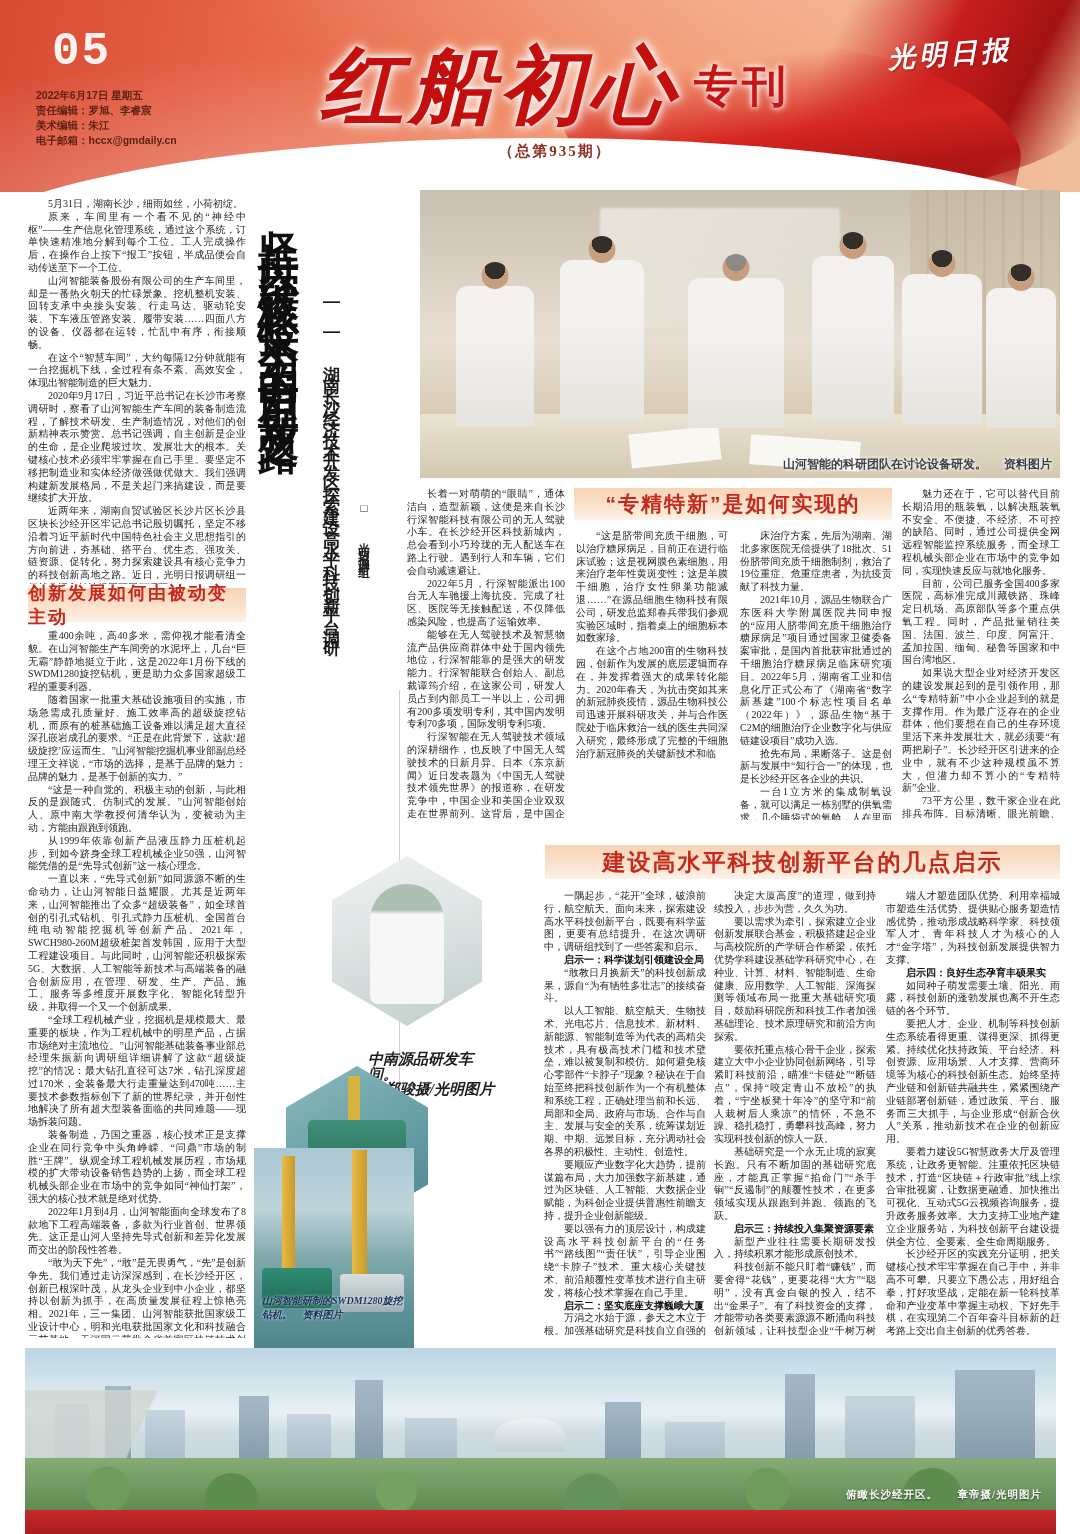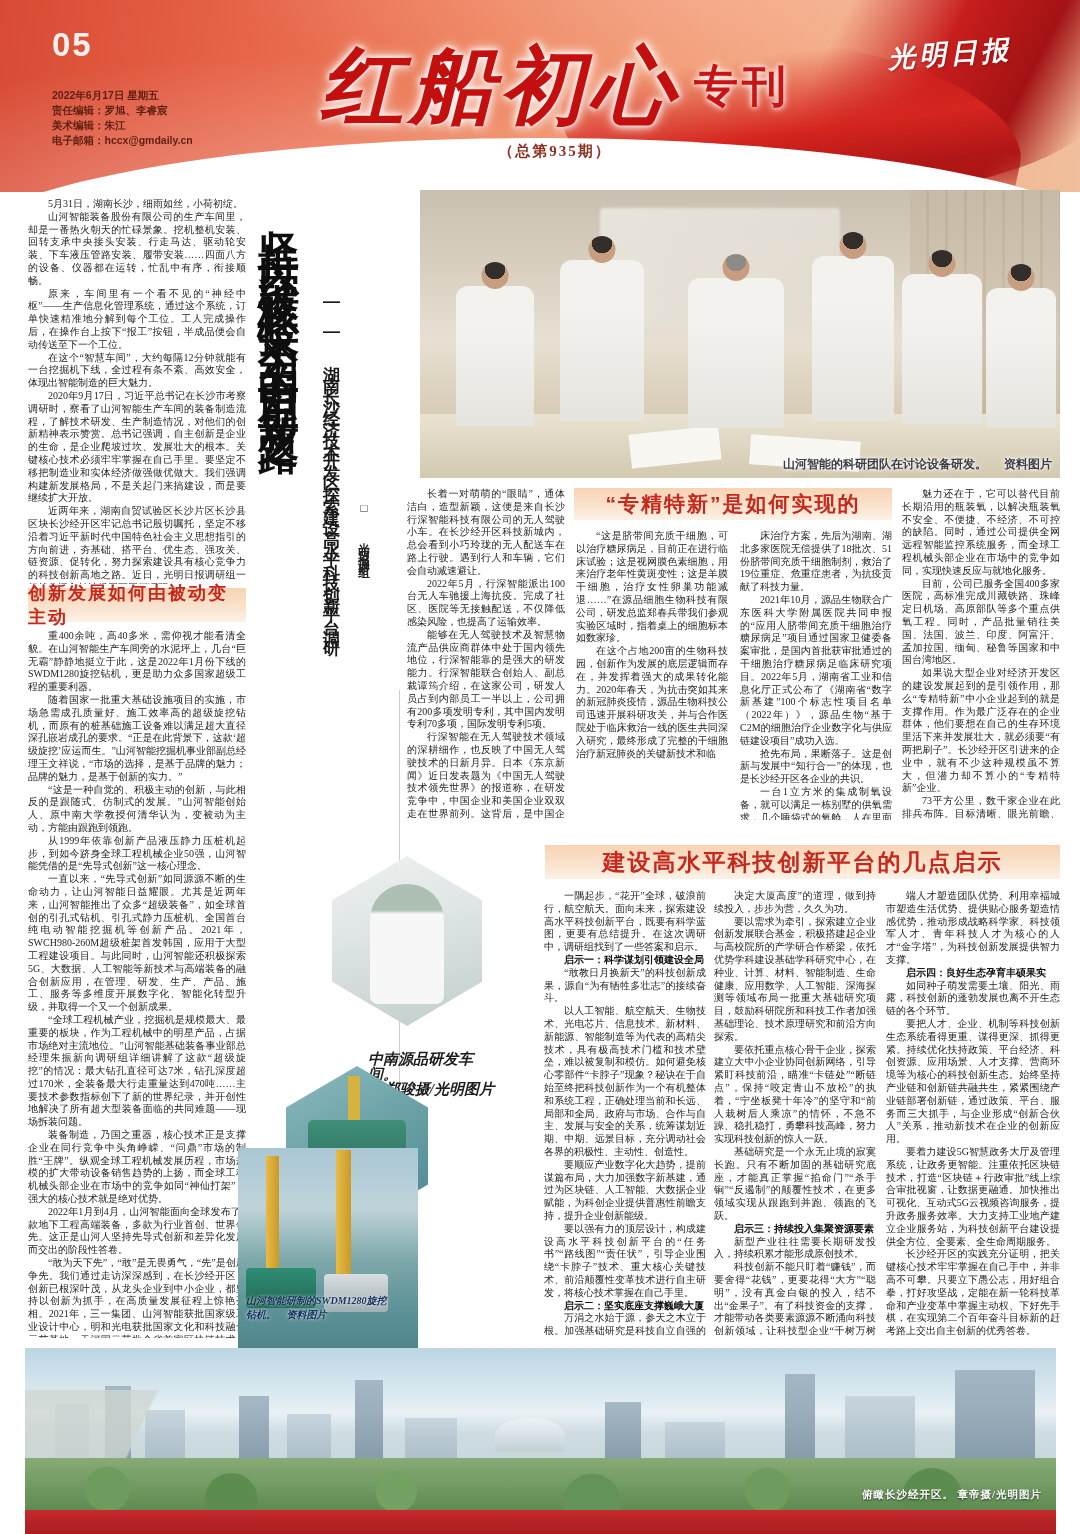--- a/index.html
+++ b/index.html
@@ -14,23 +14,23 @@
     background:radial-gradient(ellipse at 28% 130%, rgba(255,255,255,.38), transparent 55%),
                radial-gradient(ellipse at 62% -30%, rgba(255,255,255,.25), transparent 50%); }
   .ribbon1 { position:absolute; right:-60px; top:-70px; width:420px; height:260px;
     background:linear-gradient(135deg, rgba(190,20,20,.0) 30%, #c81d1d 52%, #a31313 70%, rgba(190,20,20,0) 85%);
     transform:rotate(-18deg); border-radius:45% 55% 40% 60%; }
   .ribbon2 { position:absolute; right:60px; top:40px; width:460px; height:200px;
     background:linear-gradient(160deg, rgba(220,40,30,0) 25%, #d5251f 48%, #b01616 62%, rgba(220,40,30,0) 80%);
     transform:rotate(12deg); border-radius:60% 40% 55% 45%; }
   .banner-curve { position:absolute; left:-54px; top:138px; width:1188px; height:120px;
     background:#ffffff; border-radius:50% 50% 0 0 / 100% 100% 0 0; }
-  .page-number { position:absolute; left:52px; top:26px; font-family:Liberation Sans, sans-serif;
-    font-size:33px; font-weight:bold; color:rgba(255,255,255,.92); letter-spacing:2px; }
-  .banner-info { position:absolute; left:52px; top:88px; font-family:"Liberation Sans","DejaVu Sans",sans-serif;
+  .page-number { position:absolute; left:52px; top:26px; font-family:Liberation Mono, monospace;
+    font-size:46px; font-weight:bold; color:rgba(255,255,255,.92); letter-spacing:2px; }
+  .banner-info { position:absolute; left:36px; top:88px; font-family:"Liberation Sans","DejaVu Sans",sans-serif;
     font-size:10.5px; font-weight:bold; color:#5e1f12; line-height:15px; }
   .banner-title-wrap { position:absolute; left:255px; top:30px; width:600px; text-align:center; white-space:nowrap; }
   .banner-title { font-family:"Liberation Serif","DejaVu Serif",serif; font-style:italic; font-weight:900;
     font-size:84px; color:#c40f0f; letter-spacing:6px;
     text-shadow:0 0 4px #fff,0 0 8px #fff,0 0 14px rgba(255,255,255,.9),2px 3px 2px rgba(150,20,10,.25); }
   .banner-suffix { font-family:"Liberation Sans","DejaVu Sans",sans-serif; font-weight:900; font-size:44px;
     color:#c81414; letter-spacing:4px; vertical-align:14px; margin-left:14px;
     text-shadow:0 0 5px #fff,0 0 9px #fff; }
   .issue-line { position:absolute; left:255px; top:142px; width:600px; text-align:center;
     font-size:15px; color:#8d3020; letter-spacing:2px; font-weight:bold; }
@@ -82,21 +82,21 @@
   .lab-person { position:absolute; left:38px; top:28px; width:74px; height:120px; border-radius:36px 36px 8px 8px;
     background:linear-gradient(180deg,#aebfb4 0 26px,#f6f7f6 30px 100%); filter:blur(.5px); }
   .hex-caption { position:absolute; left:368px; top:1052px; width:126px; font-size:15px; line-height:15px;
     color:#1c1c1c; font-weight:bold; font-style:italic; }
   .hex-machine { left:286px; top:1066px; width:142px; height:160px;
     background:linear-gradient(150deg,#8fb9bd 0%,#6ba3a8 45%,#4c868e 100%); }
   .hm-block { position:absolute; left:22px; top:54px; width:98px; height:58px; border-radius:5px;
     background:linear-gradient(180deg,#3f8f79,#2c6f5d); filter:blur(.4px); }
   .hm-mast { position:absolute; left:62px; top:10px; width:12px; height:70px; background:#d8b23e; filter:blur(.4px); }
 
-  .tall-photo { left:238px; top:1148px; width:180px; height:200px;
+  .tall-photo { left:254px; top:1148px; width:160px; height:200px;
     background:linear-gradient(180deg,#a9c7d4 0%,#bfd4da 30%,#7fa9ab 55%,#5d9398 80%,#4f868c 100%); }
   .tp-mast1 { position:absolute; left:28px; top:8px; width:13px; height:140px; background:linear-gradient(90deg,#e7bb45,#c99a2a); }
   .tp-mast2 { position:absolute; left:98px; top:2px; width:15px; height:150px; background:linear-gradient(90deg,#e7bb45,#c99a2a); }
   .tp-body1 { position:absolute; left:8px; top:120px; width:70px; height:40px; border-radius:4px; background:linear-gradient(180deg,#2f8d73,#226a56); }
   .tp-body2 { position:absolute; left:86px; top:126px; width:64px; height:38px; border-radius:4px; background:linear-gradient(180deg,#d9dee0,#9fb0b4); }
   .tall-caption { position:absolute; left:8px; bottom:26px; width:150px; font-size:10px; line-height:14px;
     font-weight:bold; font-style:italic; color:#16325e; text-shadow:0 0 3px rgba(255,255,255,.9); }
 
   .panorama { left:25px; top:1348px; width:1031px; height:162px;
     background:linear-gradient(180deg,#bcd6e4 0%,#d8e7ee 26%,#e9f1f4 40%,#cfdde2 52%,#b9cdd2 100%); }
@@ -143,22 +143,22 @@
     <div class="masthead">光明日报</div>
   </div>
 
   <div class="v-text v-main" style="left:252px; top:198px; height:960px;">坚持以突破核心技术为主的自主创新之路</div>
   <div class="v-text v-sub" style="left:320px; top:292px; height:880px;">——湖南长沙经济技术开发区探索建设高水平科技创新平台调研</div>
   <div class="v-text v-byline" style="left:356px; top:502px; height:220px;">□ 光明日报调研组</div>
   <div class="v-rule"></div>
 
   <div class="col" style="left:28px; top:198px; width:218px; height:386px;">
     <p>5月31日，湖南长沙，细雨如丝，小荷初绽。</p>
+    <p>原来，车间里有一个看不见的“神经中枢”——生产信息化管理系统，通过这个系统，订单快速精准地分解到每个工位。工人完成操作后，在操作台上按下“报工”按钮，半成品便会自动传送至下一个工位。</p>
     <p>山河智能装备股份有限公司的生产车间里，却是一番热火朝天的忙碌景象。挖机整机安装、回转支承中央接头安装、行走马达、驱动轮安装、下车液压管路安装、履带安装……四面八方的设备、仪器都在运转，忙乱中有序，衔接顺畅。</p>
-    <p>原来，车间里有一个看不见的“神经中枢”——生产信息化管理系统，通过这个系统，订单快速精准地分解到每个工位。工人完成操作后，在操作台上按下“报工”按钮，半成品便会自动传送至下一个工位。</p>
     <p>在这个“智慧车间”，大约每隔12分钟就能有一台挖掘机下线，全过程有条不紊、高效安全，体现出智能制造的巨大魅力。</p>
     <p>2020年9月17日，习近平总书记在长沙市考察调研时，察看了山河智能生产车间的装备制造流程，了解技术研发、生产制造情况，对他们的创新精神表示赞赏。总书记强调，自主创新是企业的生命，是企业爬坡过坎、发展壮大的根本。关键核心技术必须牢牢掌握在自己手里。要坚定不移把制造业和实体经济做强做优做大。我们强调构建新发展格局，不是关起门来搞建设，而是要继续扩大开放。</p>
     <p>近两年来，湖南自贸试验区长沙片区长沙县区块长沙经开区牢记总书记殷切嘱托，坚定不移沿着习近平新时代中国特色社会主义思想指引的方向前进，夯基础、搭平台、优生态、强攻关、链资源、促转化，努力探索建设具有核心竞争力的科技创新高地之路。近日，光明日报调研组一行就此深入长沙经开区开展调研。</p>
   </div>
 
   <div class="sec-head" style="left:28px; top:588px; width:218px; height:34px; font-size:18px;">创新发展如何由被动变主动</div>
   <div class="col" style="left:28px; top:630px; width:218px; height:708px;">
     <p>重400余吨，高40多米，需仰视才能看清全貌。在山河智能生产车间旁的水泥坪上，几台“巨无霸”静静地挺立于此，这是2022年1月份下线的SWDM1280旋挖钻机，更是助力众多国家超级工程的重要利器。</p>
     <p>随着国家一批重大基础设施项目的实施，市场急需成孔质量好、施工效率高的超级旋挖钻机，而原有的桩基础施工设备难以满足超大直径深孔嵌岩成孔的要求。“正是在此背景下，这款‘超级旋挖’应运而生。”山河智能挖掘机事业部副总经理王文祥说，“市场的选择，是基于品牌的魅力；品牌的魅力，是基于创新的实力。”</p>
     <p>“这是一种自觉的、积极主动的创新，与此相反的是跟随式、仿制式的发展。”山河智能创始人、原中南大学教授何清华认为，变被动为主动，方能由跟跑到领跑。</p>
@@ -278,19 +278,19 @@
     <div class="bld" style="left:580px; width:36px; height:64px;"></div>
     <div class="bld lt" style="left:640px; width:60px; height:44px;"></div>
     <div class="bld" style="left:760px; width:30px; height:92px;"></div>
     <div class="bld lt" style="left:820px; width:70px; height:70px;"></div>
     <div class="bld" style="left:930px; width:80px; height:96px;"></div>
     <div class="dome"></div>
     <div class="road"></div>
     <div class="greens"></div>
     <div class="pan-caption">
       <span>俯瞰长沙经开区。</span>
-      <span style="">章帝摄/光明图片</span>
+      <span style="margin-left:16px;">章帝摄/光明图片</span>
     </div>
   </div>
 
   <div class="red-strip"></div>
 
 </div>
 
 </body></html>

